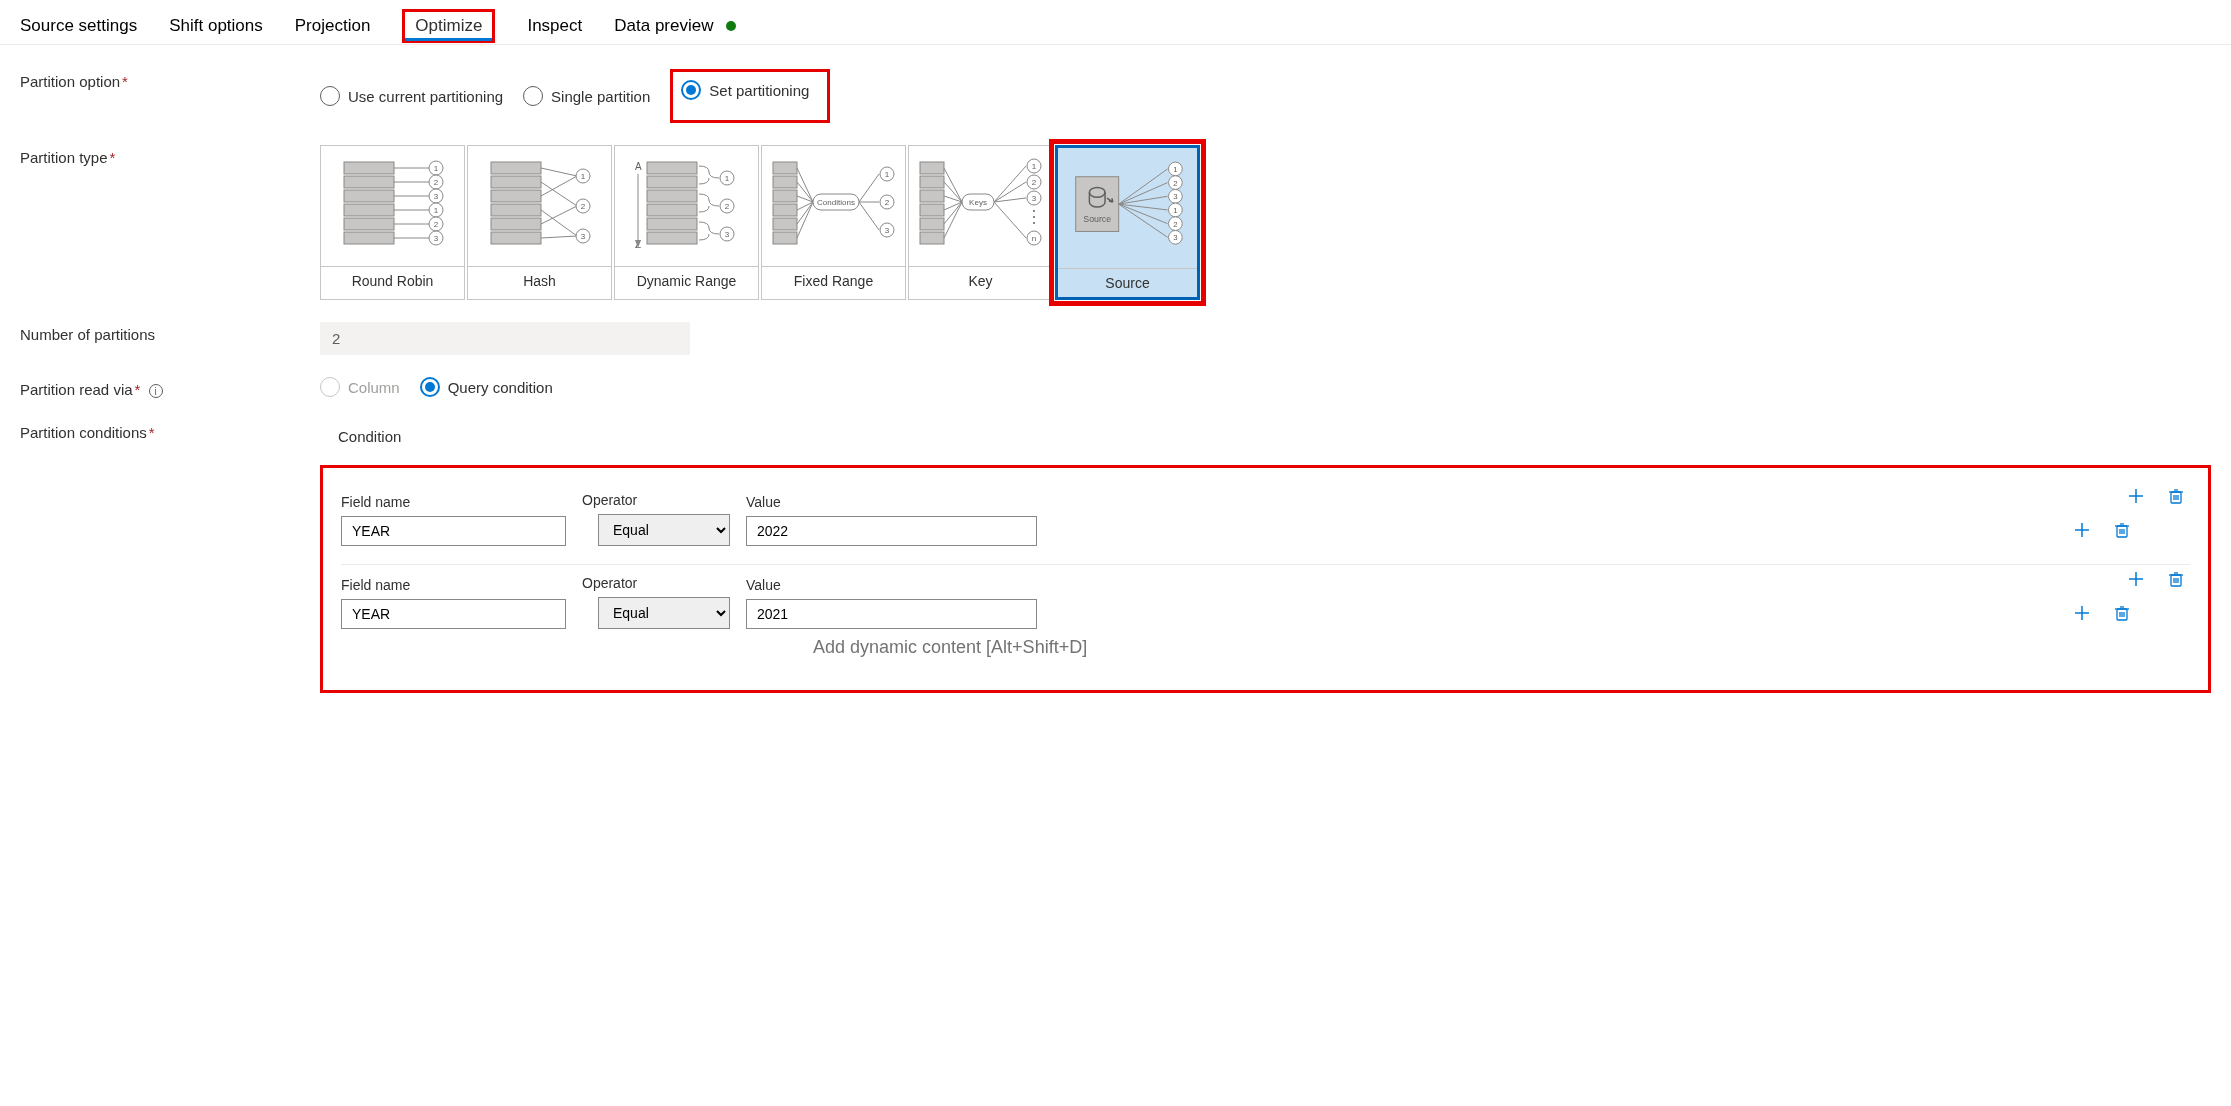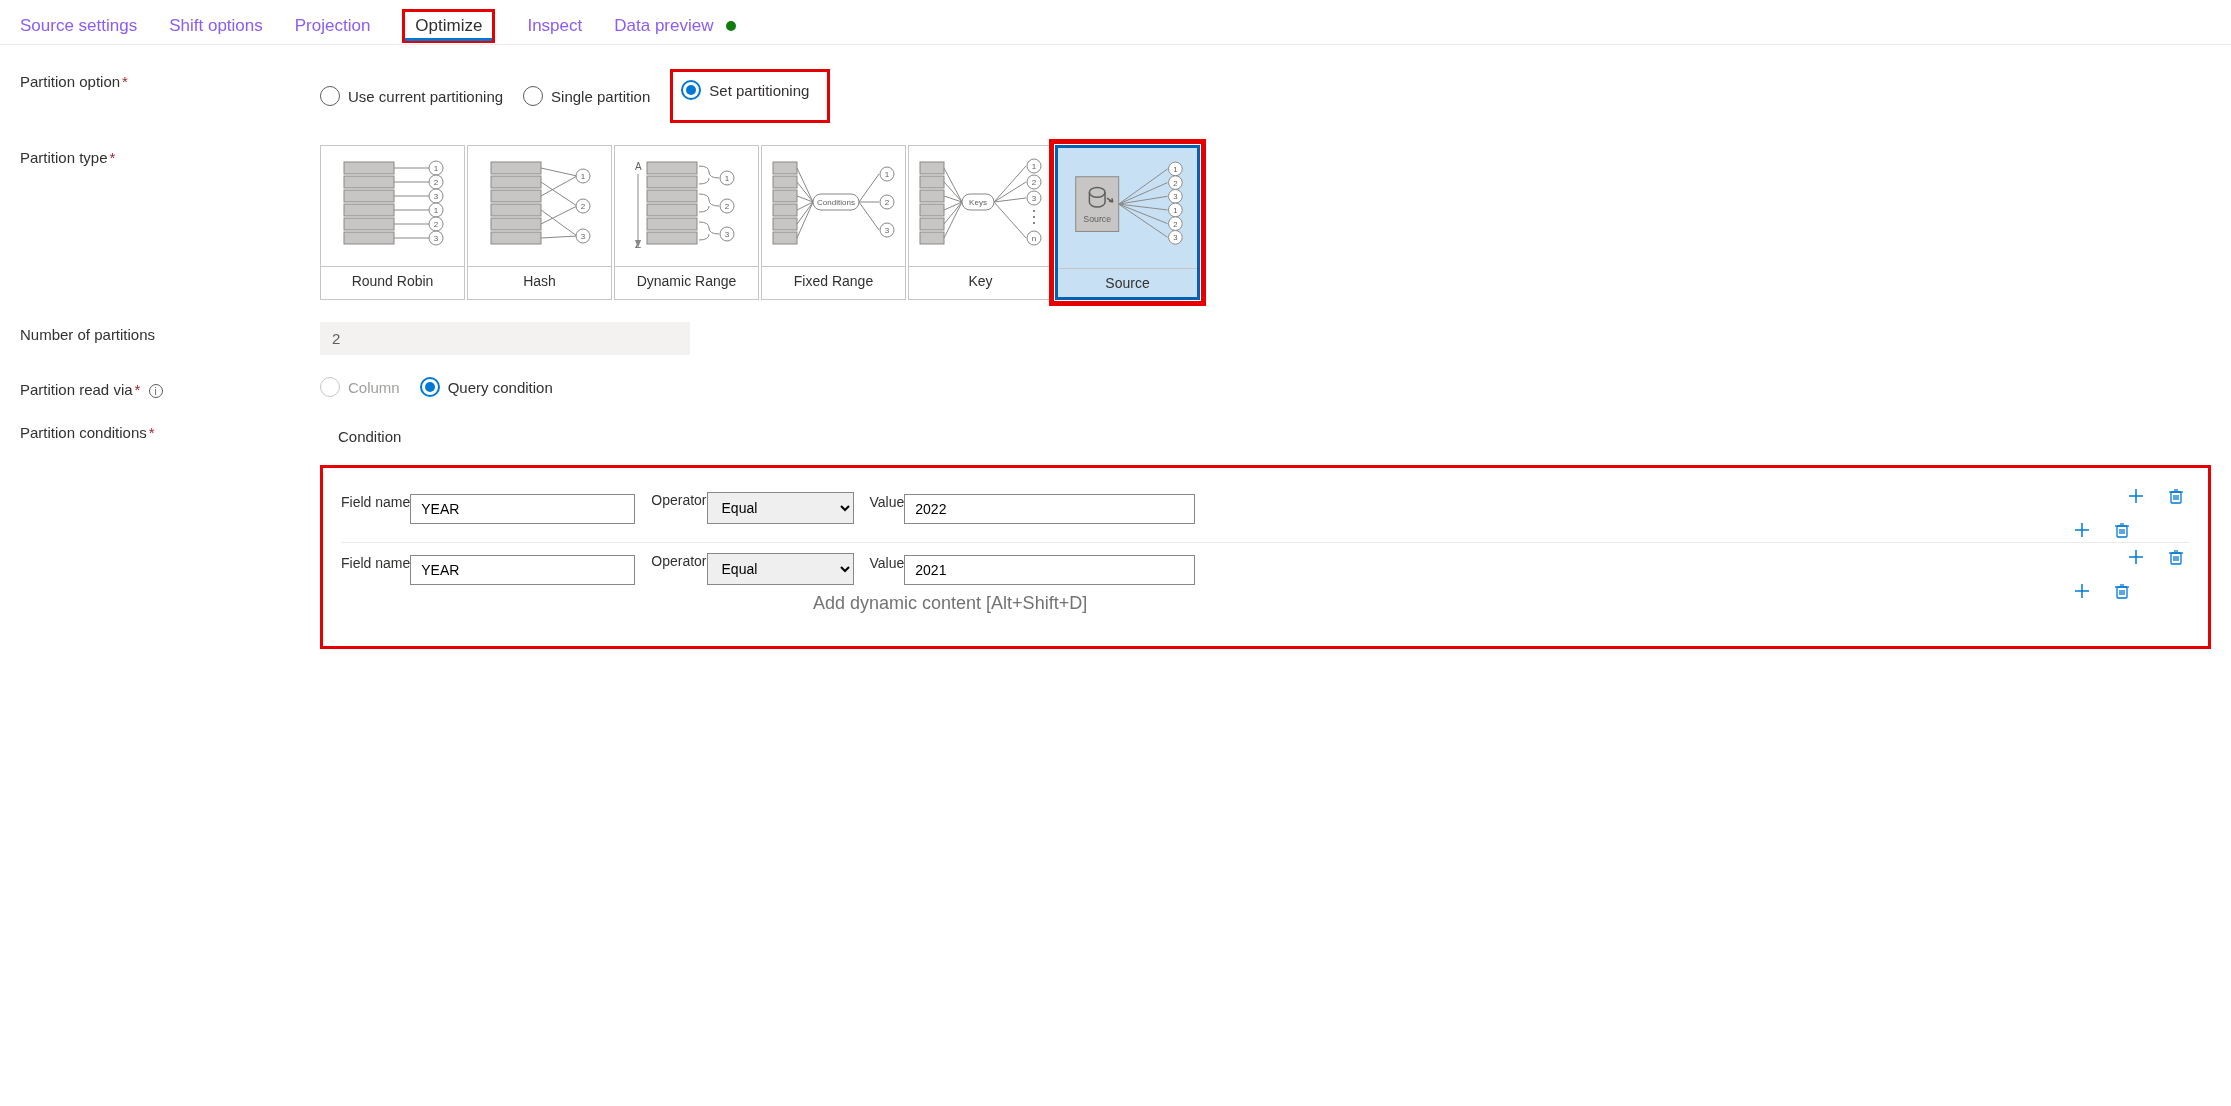--- a/index.html
+++ b/index.html
@@ -14,21 +14,21 @@
   .tabs {
     display: flex;
     gap: 32px;
     padding: 8px 20px 0 20px;
     border-bottom: 1px solid #edebe9;
     align-items: center;
   }
   .tab {
     padding: 8px 0;
     cursor: pointer;
-    color: #8b5cf6;
+    color: #000000;
     font-size: 17px;
   }
   .tab.active {
     color: #323130;
     position: relative;
   }
   .tab.active::after {
     content: "";
     position: absolute;
     left: 0; right: 0; bottom: -1px;
@@ -96,27 +96,27 @@
   .cond-box {
     border:3px solid #e60000; padding:14px 18px;
   }
   .cond-group {
     border-bottom:1px solid #edebe9;
     padding:10px 0 18px 0;
     position:relative;
   }
   .cond-group:last-child { border-bottom:none;}
   .cond-fields { display:flex; gap:16px; align-items:flex-end;}
-  .cf { display:flex; }
+  .cf { display:flex; flex-direction:column;}
   .cf label { font-size:14px; margin-bottom:6px; color:#323130;}
   .cf input, .cf select {
     border:1px solid #8a8886; padding:6px 10px; font-size:14px; font-family:inherit;
   }
   .cf.field input { width:225px;}
-  .cf.op select { width:147px;}
+  .cf.op select { width:132px;margin-left:16px;}
   .cf.val input { width:291px;}
   .group-actions-top, .group-actions-mid {
     position:absolute; display:flex; gap:20px;
   }
   .group-actions-top { right:4px; top:4px;}
   .group-actions-mid { right:58px; top:38px;}
   .icon-btn {
     width:20px; height:20px; cursor:pointer; color:#0078d4; display:flex; align-items:center; justify-content:center;
   }
   .dyn-link { color:#737373; font-size:18px; margin-top:8px; margin-left:472px; cursor:pointer;}

